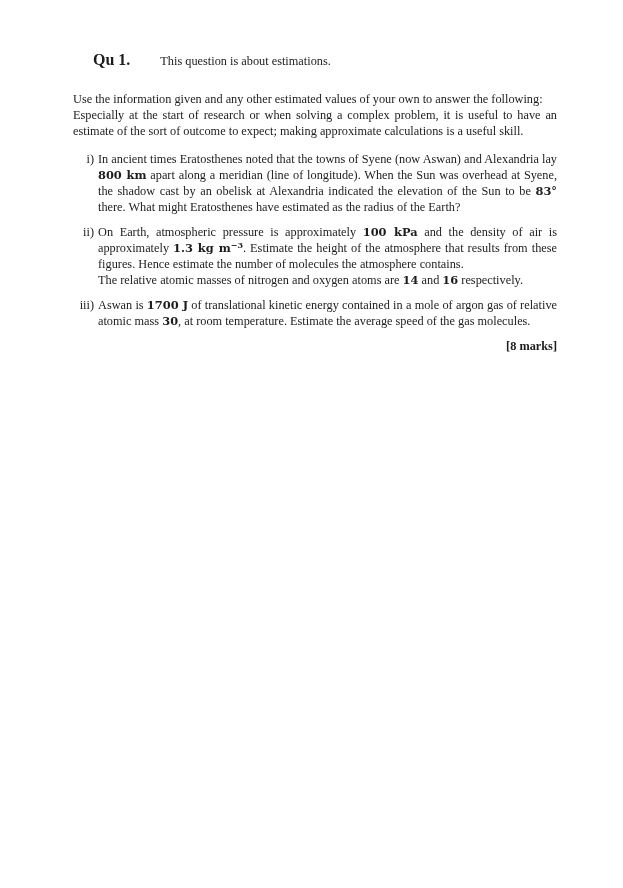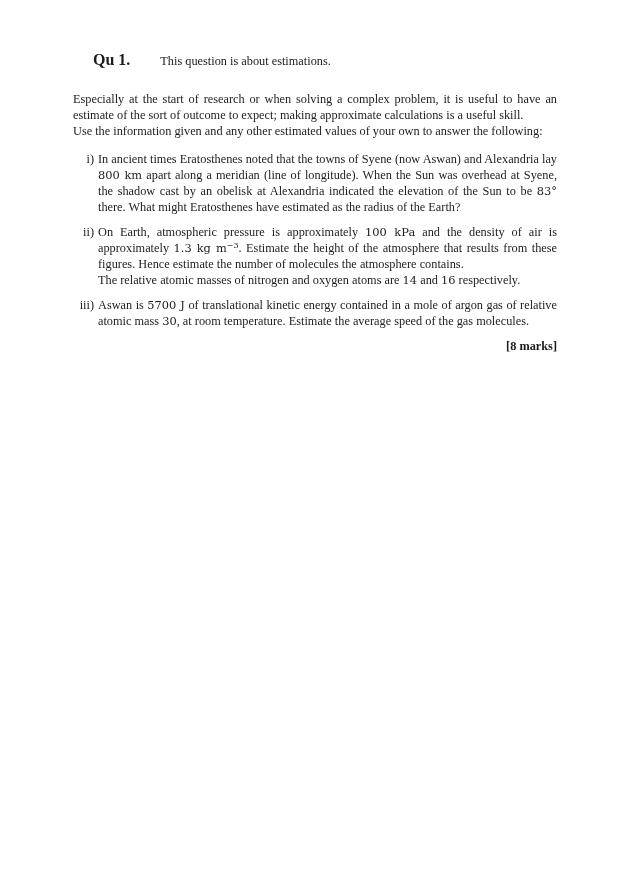--- a/index.html
+++ b/index.html
@@ -50,20 +50,21 @@
     text-align: right;
     margin-right: 4px;
   }
   .item-body {
     flex: 1;
     text-align: justify;
   }
   .math {
     font-family: "DejaVu Serif", serif;
     font-size: 11.4px;
+    font-weight: bold;
   }
   sup.math {
     font-size: 8px;
     line-height: 0;
     vertical-align: 4.5px;
   }
   .marks {
     margin-top: 0;
     text-align: right;
     font-weight: bold;
@@ -80,38 +81,38 @@
 </head>
 <body>
 
 <div class="page">
 
   <div class="qheader">
     <span class="qlabel">Qu 1.</span><span class="qtitle">This question is about estimations.</span>
   </div>
 
   <div class="intro">
+      <p>Use the information given and any other estimated values of your own to answer the following:</p>
       <p>Especially at the start of research or when solving a complex problem, it is useful to have an estimate of the sort of outcome to expect; making approximate calculations is a useful skill.</p>
-      <p>Use the information given and any other estimated values of your own to answer the following:</p>
     </div>
 
   <div class="items">
   <div class="item">
     <span class="item-label">i)</span>
     <div class="item-body"><span>In ancient times Eratosthenes noted that the towns of Syene (now Aswan) and Alexandria lay </span><span class="math">800 km</span><span> apart along a meridian (line of longitude).  When the Sun was overhead at Syene, the shadow cast by an obelisk at Alexandria indicated the elevation of the Sun to be </span><span class="math">83°</span><span> there. What might Eratosthenes have estimated as the radius of the Earth?</span></div>
   </div>
 
   <div class="item">
     <span class="item-label">ii)</span>
     <div class="item-body"><span>On Earth, atmospheric pressure is approximately </span><span class="math">100 kPa</span><span> and the density of air is approximately </span><span class="math">1.3 kg m</span><sup class="math">−3</sup><span>. Estimate the height of the atmosphere that results from these figures. Hence estimate the number of molecules the atmosphere contains.</span><br><span>The relative atomic masses of nitrogen and oxygen atoms are </span><span class="math">14</span><span> and </span><span class="math">16</span><span> respectively.</span></div>
   </div>
 
   <div class="item">
     <span class="item-label">iii)</span>
-    <div class="item-body"><span>Aswan is </span><span class="math">5700 J</span><span> of translational kinetic energy contained in a mole of argon gas of relative atomic mass </span><span class="math">30</span><span>, at room temperature. Estimate the average speed of the gas molecules.</span></div>
+    <div class="item-body"><span>Aswan is </span><span class="math">1700 J</span><span> of translational kinetic energy contained in a mole of argon gas of relative atomic mass </span><span class="math">30</span><span>, at room temperature. Estimate the average speed of the gas molecules.</span></div>
   </div>
 </div>
 
   <div class="marks">[8 marks]</div>
 
   <div class="page-number">3</div>
 
 </div>
 
 </body></html>

